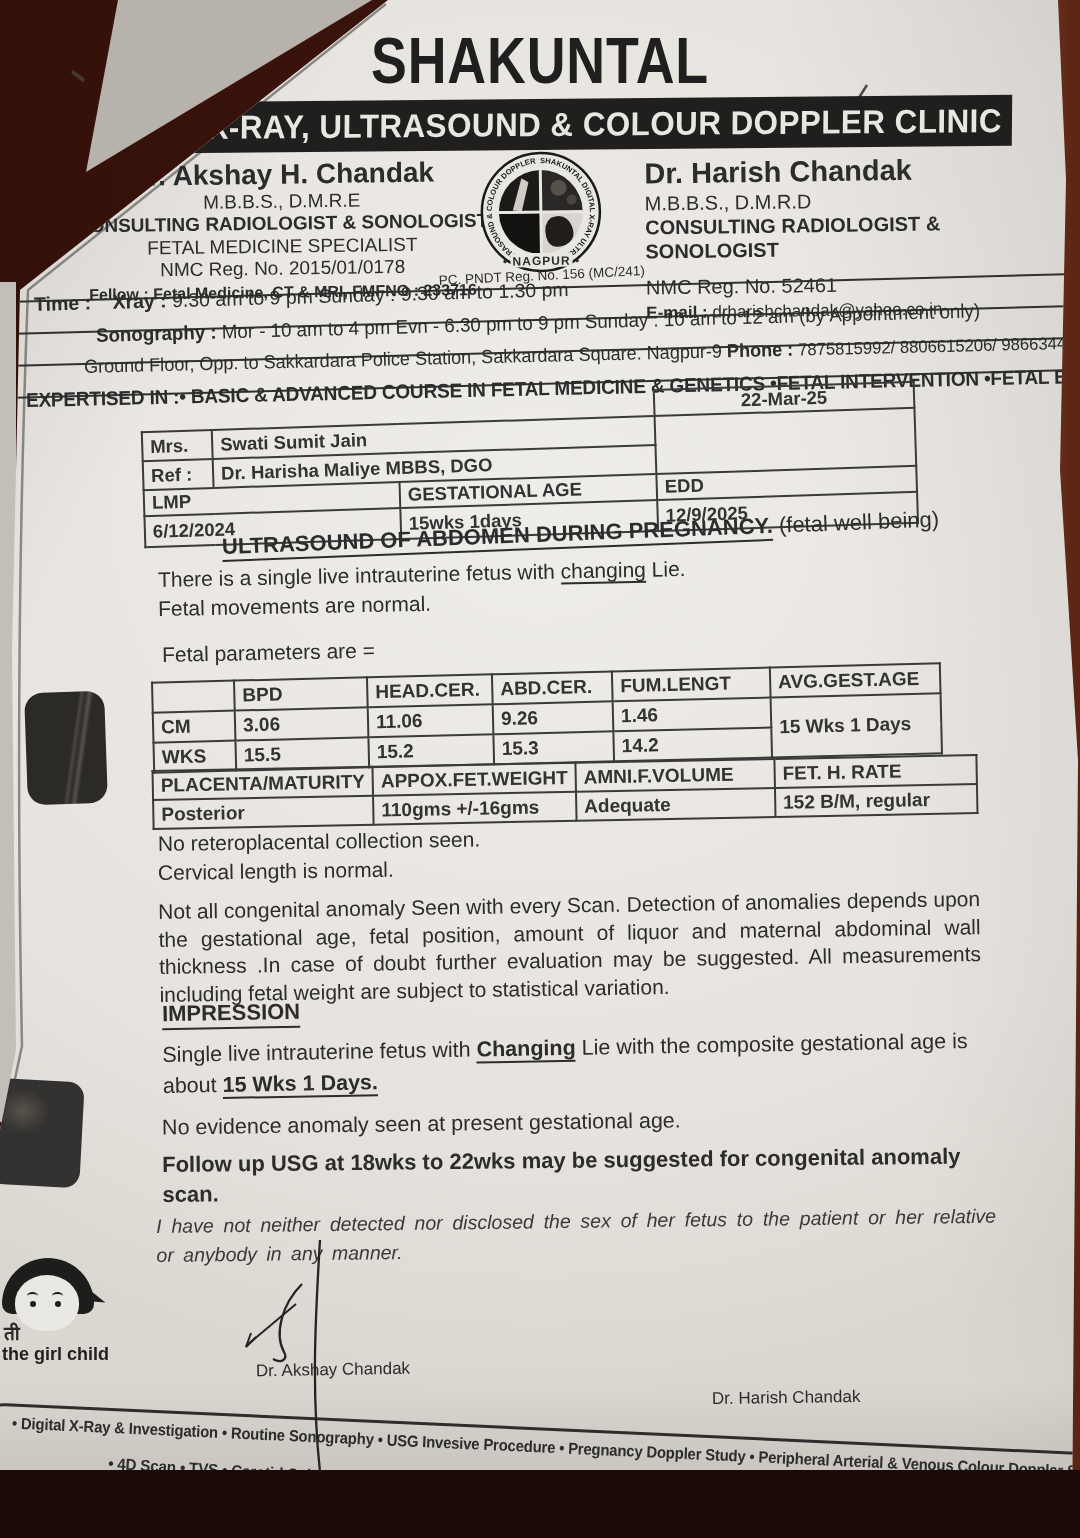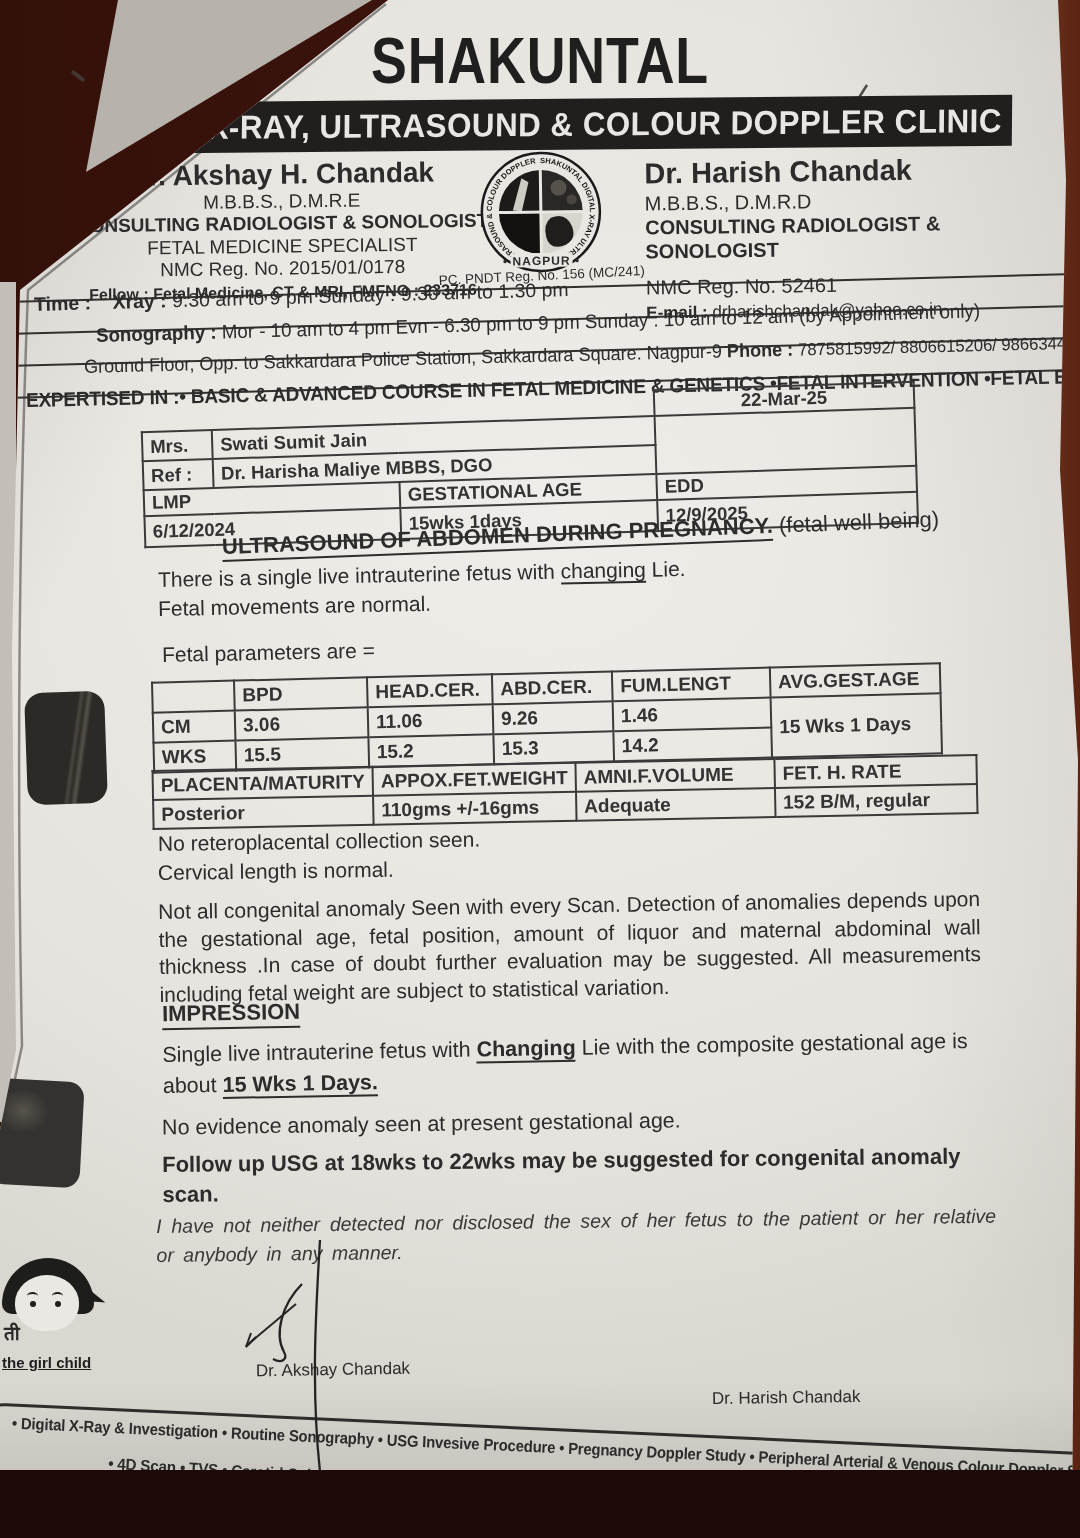--- a/index.html
+++ b/index.html
@@ -101,21 +101,21 @@
   
   .girl{left:2px;top:1258px;width:112px;height:110px;}
   .g-hair{position:absolute;left:0;top:0;width:92px;height:56px;background:#1d1d1c;border-radius:46px 46px 10px 10px;}
   .g-flick{position:absolute;left:88px;top:36px;width:0;height:0;border-top:6px solid transparent;border-bottom:4px solid transparent;border-left:16px solid #1d1d1c;transform:rotate(18deg);}
   .g-face{position:absolute;left:13px;top:17px;width:64px;height:56px;background:#eae8e3;border-radius:50% 50% 46% 46%;}
   .g-eye{position:absolute;width:6px;height:6px;border-radius:50%;background:#1d1d1c;top:26px;}
   .g-eye.l{left:15px;} .g-eye.r{left:40px;}
   .g-brow{position:absolute;width:11px;height:6px;border-top:2.5px solid #1d1d1c;border-radius:50%;top:17px;}
   .g-brow.l{left:12px;} .g-brow.r{left:37px;}
   .g-hindi{position:absolute;left:2px;top:62px;font-size:19px;font-weight:bold;color:#2a2a2a;}
-  .g-label{position:absolute;left:0;top:96px;font-size:15px;font-weight:bold;color:#1f1f1f;white-space:nowrap;text-decoration:underline;}
+  .g-label{position:absolute;left:0;top:86px;font-size:18px;font-weight:bold;color:#1f1f1f;white-space:nowrap;}
 
   
   .blob1{left:26px;top:692px;width:80px;height:112px;border-radius:18px;transform:rotate(-2deg);
      background:linear-gradient(100deg,#2c2a27 55%,#4a463f 58%,#2f2d29 62%,#56524a 66%,#2c2a27 70%);}
   .blob2{left:-10px;top:1080px;width:92px;height:106px;border-radius:16px;transform:rotate(3deg);
      background:radial-gradient(40% 30% at 35% 30%,#57534c,#343230 70%);}
 
   
   .fband{left:-20px;top:1402px;width:1118px;height:110px;border:3px solid #2e2d2b;border-radius:26px;
      transform:rotate(2.6deg);transform-origin:left top;}

